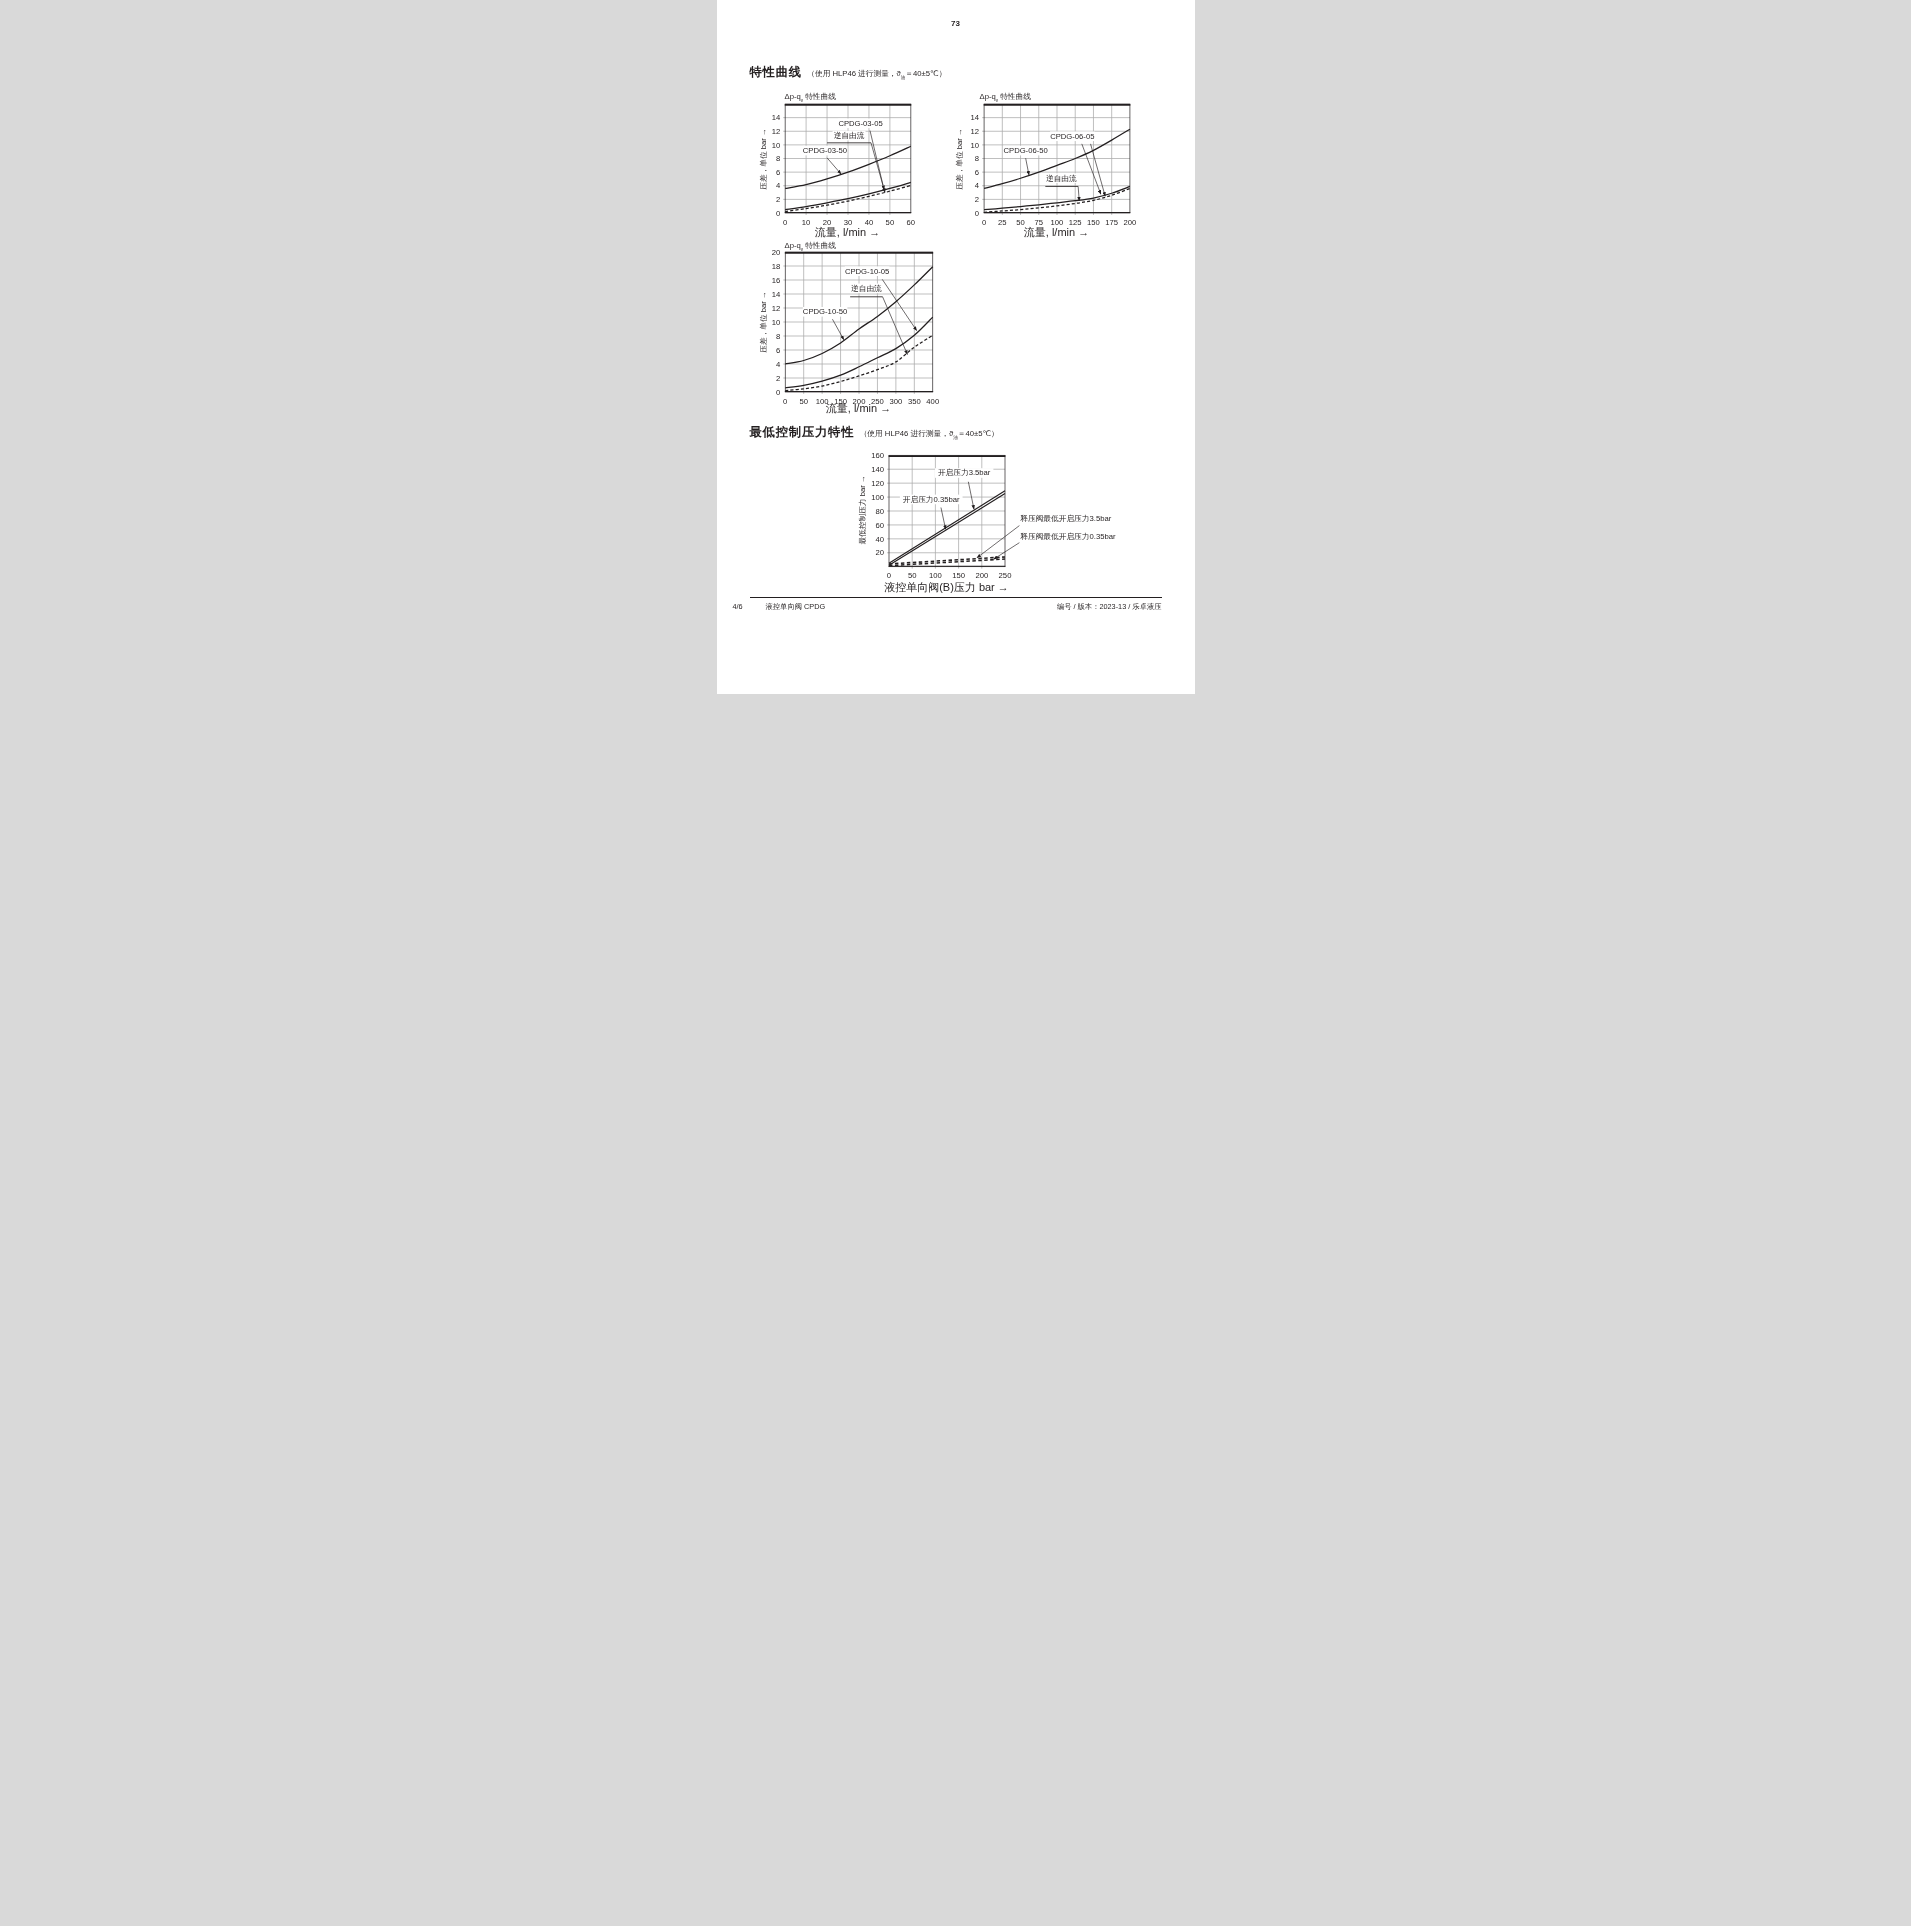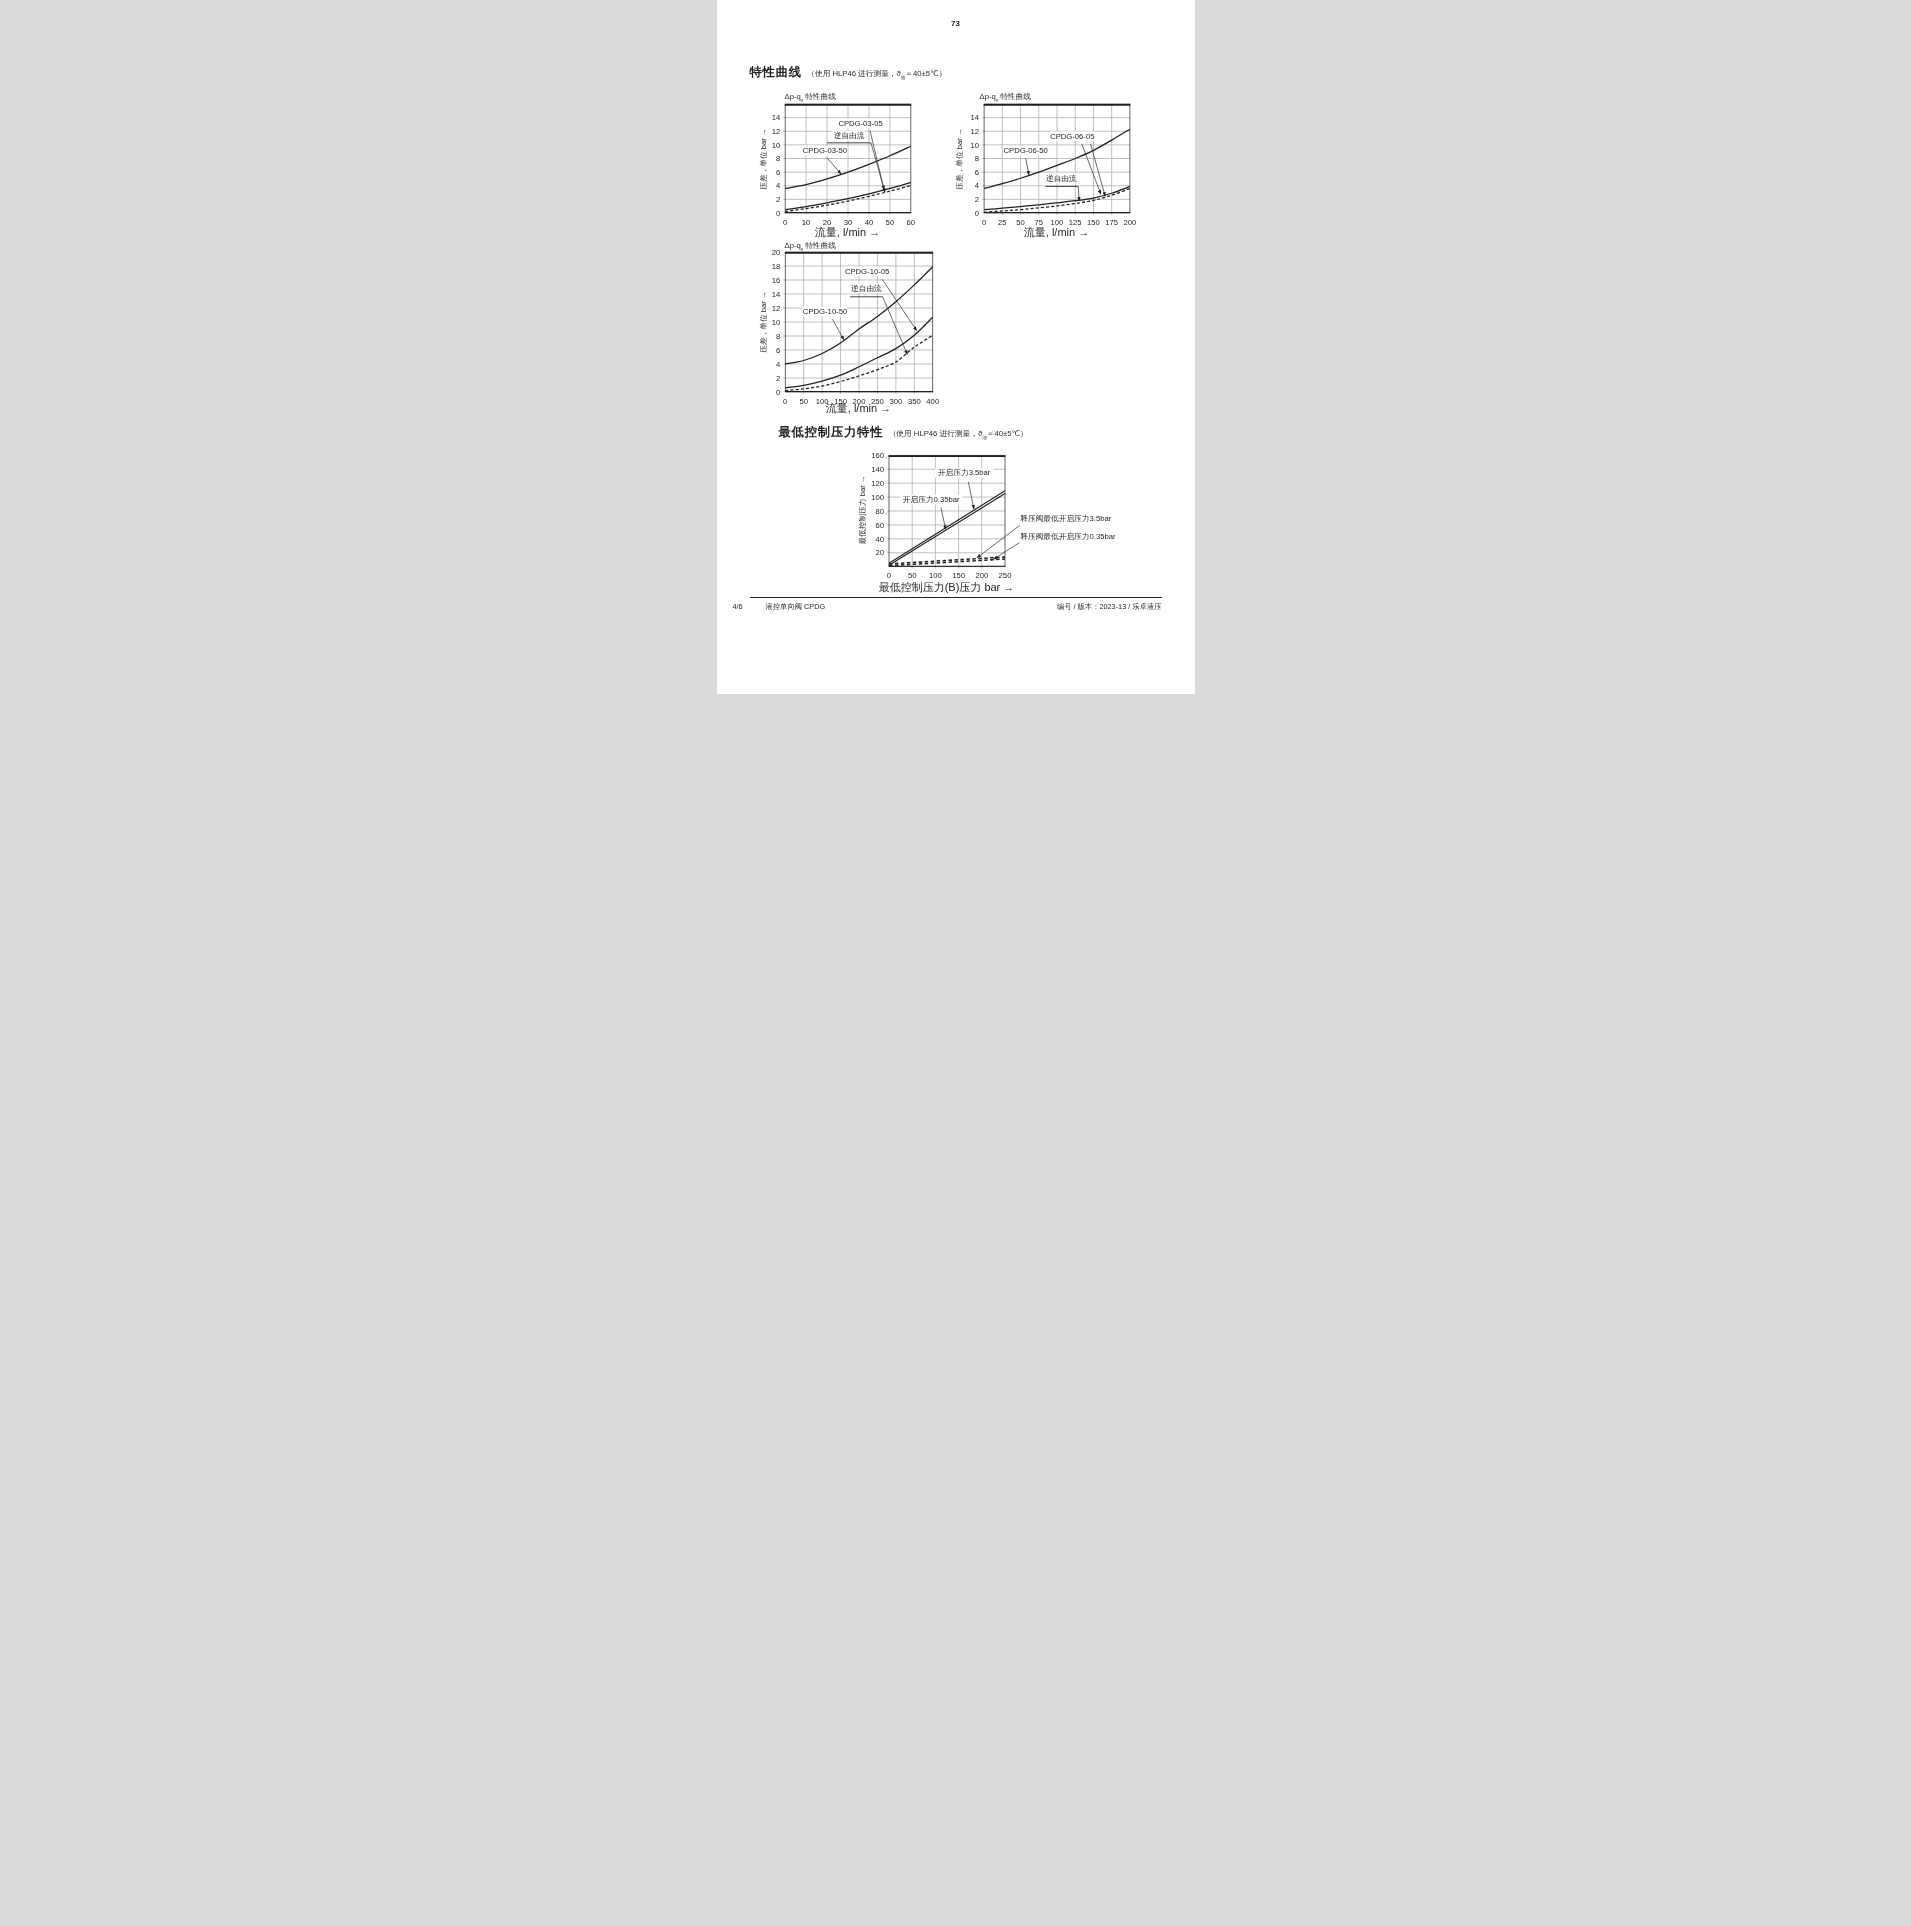--- a/index.html
+++ b/index.html
@@ -256,28 +256,28 @@
         <text x="341.29799999999994" y="171.890625" text-anchor="start" font-size="20" fill="#231f20">释压阀最低开启压力3.5bar</text>
         <line x1="338.886" y1="227.0765625" x2="272.556" y2="269.596875" stroke="#231f20" stroke-width="1.7" marker-end="url(#ah3)"></line>
         <rect x="338.29799999999994" y="198.125" width="263" height="25" fill="#ffffff"></rect>
         <text x="341.29799999999994" y="217.125" text-anchor="start" font-size="20" fill="#231f20">释压阀最低开启压力0.35bar</text>
       </svg>
     </div>
 
   <div class="abs xlabel" style="left:131px;top:225px;">流量,  l/min    →</div>
   <div class="abs xlabel" style="left:340px;top:225px;">流量,  l/min    →</div>
   <div class="abs xlabel" style="left:142px;top:401px;">流量,  l/min    →</div>
-  <div class="abs xlabel" style="left:230px;top:580px;">最低控制压力(B)压力   bar   →</div>
+  <div class="abs xlabel" style="left:230px;top:580px;">液控单向阀(B)压力   bar   →</div>
 
   <div class="abs ylabel" style="left:47px;top:159px;">压差，单位  bar   →</div>
   <div class="abs ylabel" style="left:243px;top:159px;">压差，单位  bar   →</div>
   <div class="abs ylabel" style="left:47px;top:322px;">压差，单位  bar   →</div>
   <div class="abs ylabel" style="left:146px;top:510px;">最低控制压力   bar   →</div>
 
-  <div class="abs sec-row" style="left:33px;top:424px;margin-left:29px;">
+  <div class="abs sec-row" style="left:33px;top:424px;">
     <span class="sec-title">最低控制压力特性</span>
     <span class="sec-sub"><span>（使用 HLP46 进行测量，ϑ</span><sub>油</sub><span>＝40±5℃）</span></span>
   </div>
 
   <div class="abs footer-rule" style="left:33px;top:597px;width:412px;"></div>
   <div class="abs footer-text" style="left:33px;">液控单向阀 CPDG</div>
   <div class="abs footer-text" style="left:0;width:100%;text-align:left;">4/6</div>
   <div class="abs footer-text" style="right:33px;">编号 / 版本：2023-13 / 乐卓液压</div>
 
 </div>

